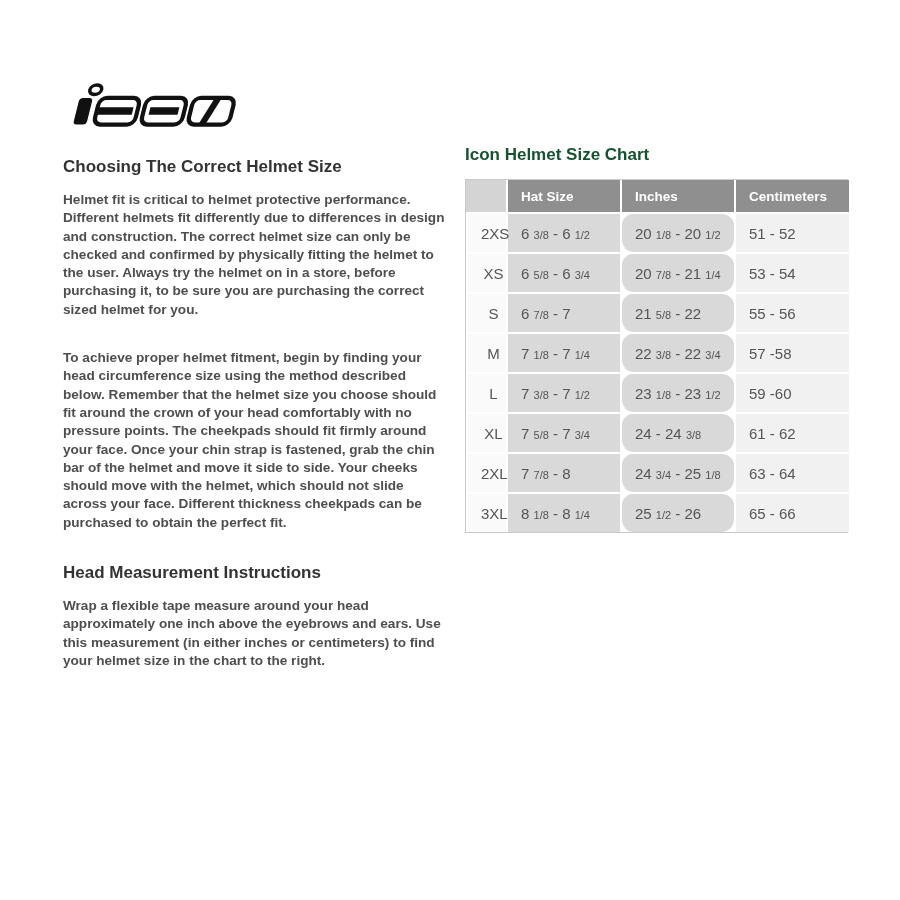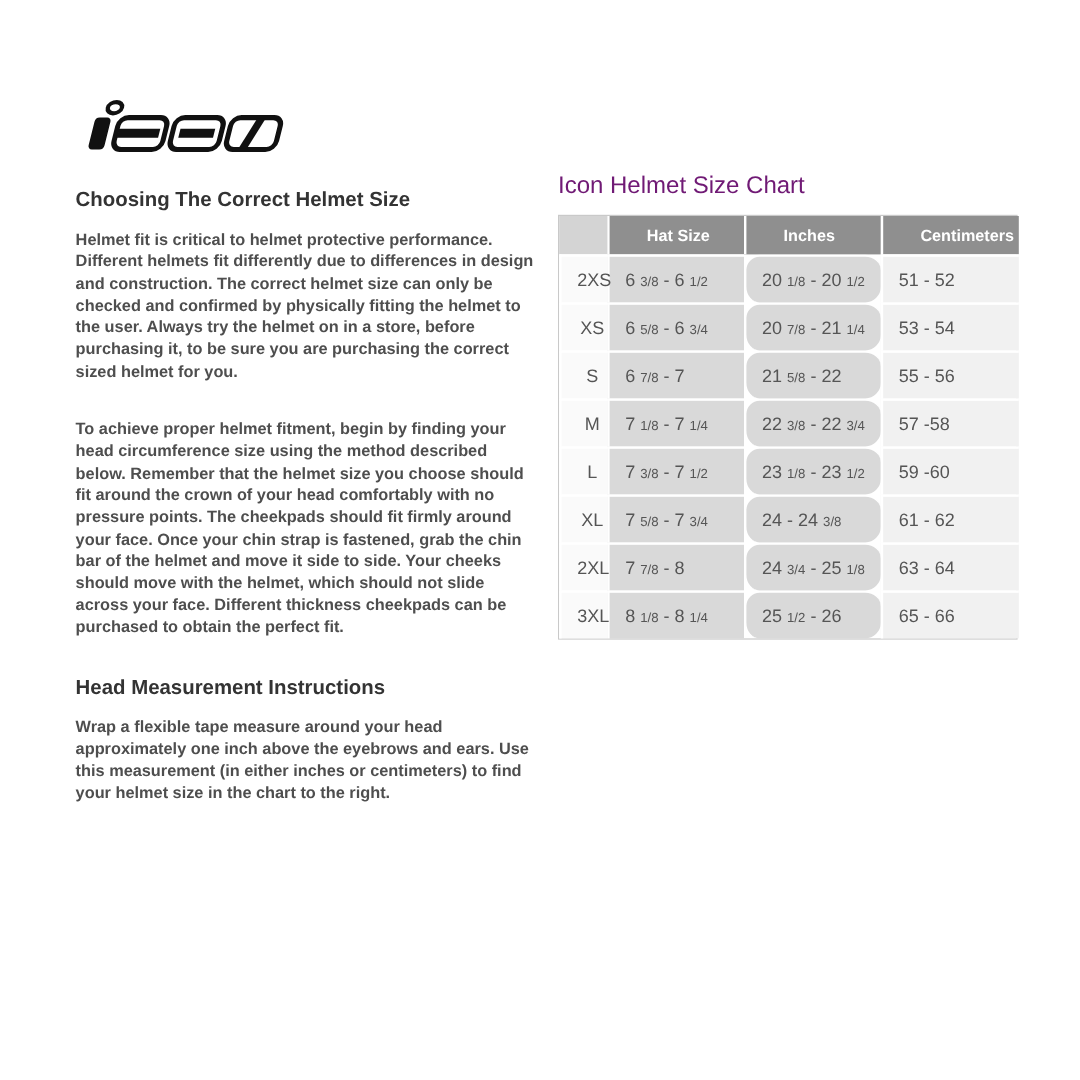--- a/index.html
+++ b/index.html
@@ -28,41 +28,41 @@
   .section p {
     margin: 13px 0 0 0;
     font-size: 13.6px;
     line-height: 18.3px;
     color: #4e4e4e;
     font-weight: bold;
   }
 
   .chart-title {
     margin: 0 0 13px 0;
-    font-size: 20px;
-    font-weight: 400;
-    color: #701a75;
+    font-size: 17px;
+    font-weight: 700;
+    color: #14532d;
     line-height: 22px;
   }
 
   .table-frame { border: 1px solid #c9c9c9; width: 383px; }
   table.size-chart {
     border-collapse: separate;
     border-spacing: 0;
     width: 100%;
     table-layout: fixed;
   }
   table.size-chart th {
     height: 32px;
     background: #8f8f8f;
     color: #ffffff;
     font-size: 13.5px;
     font-weight: 700;
     text-align: left;
-    padding: 0 0 0 31px;
+    padding: 0 0 0 13px;
     border-left: 2px solid #ffffff;
   }
   table.size-chart th.corner {
     background: #d4d4d4;
     border-left: none;
   }
   table.size-chart td {
     height: 40px;
     font-size: 15px;
     color: #555555;

